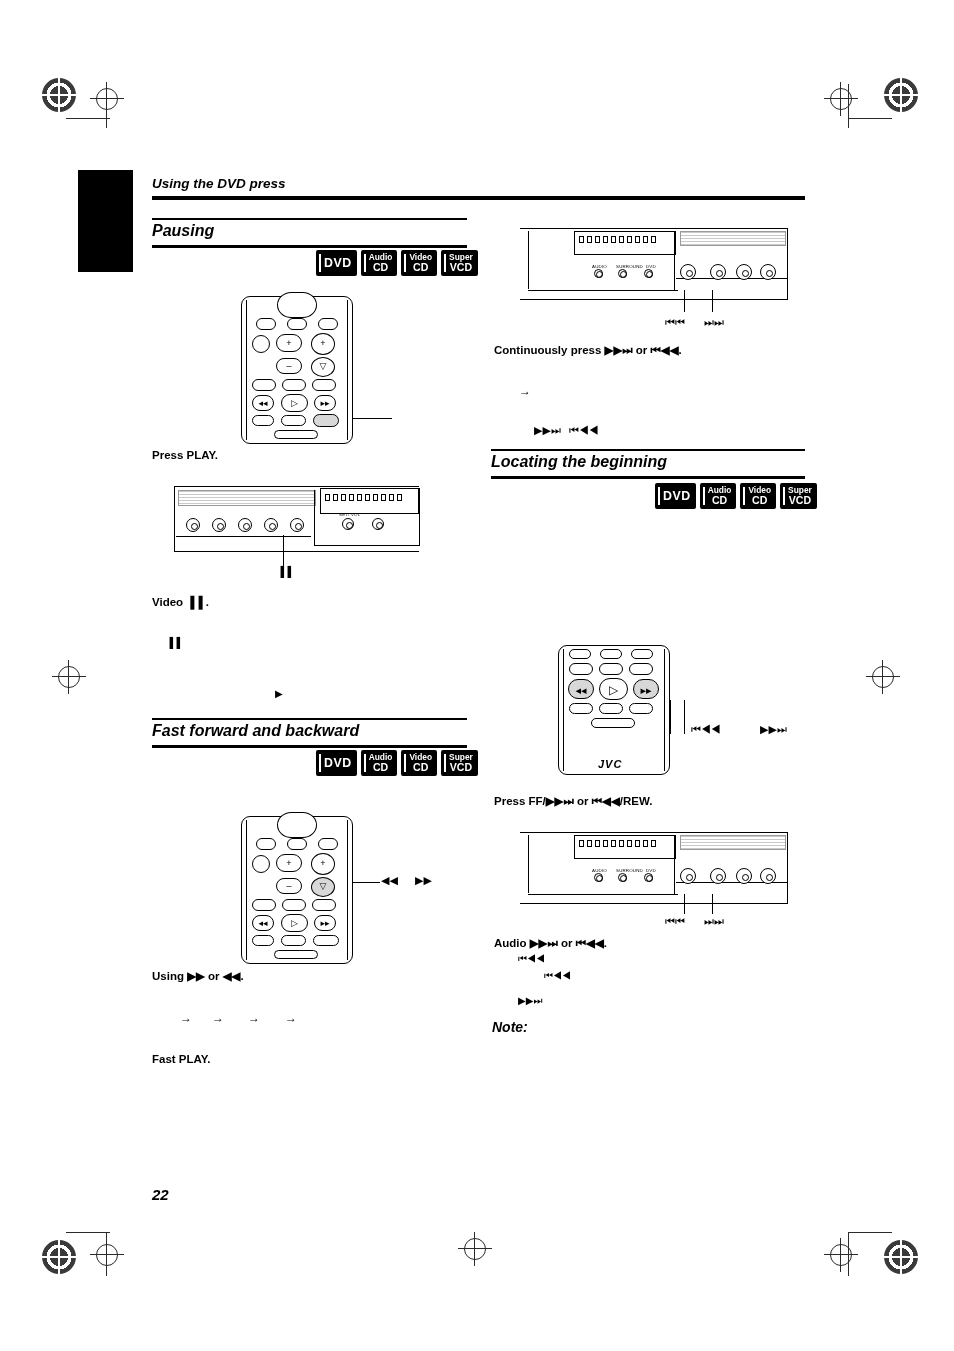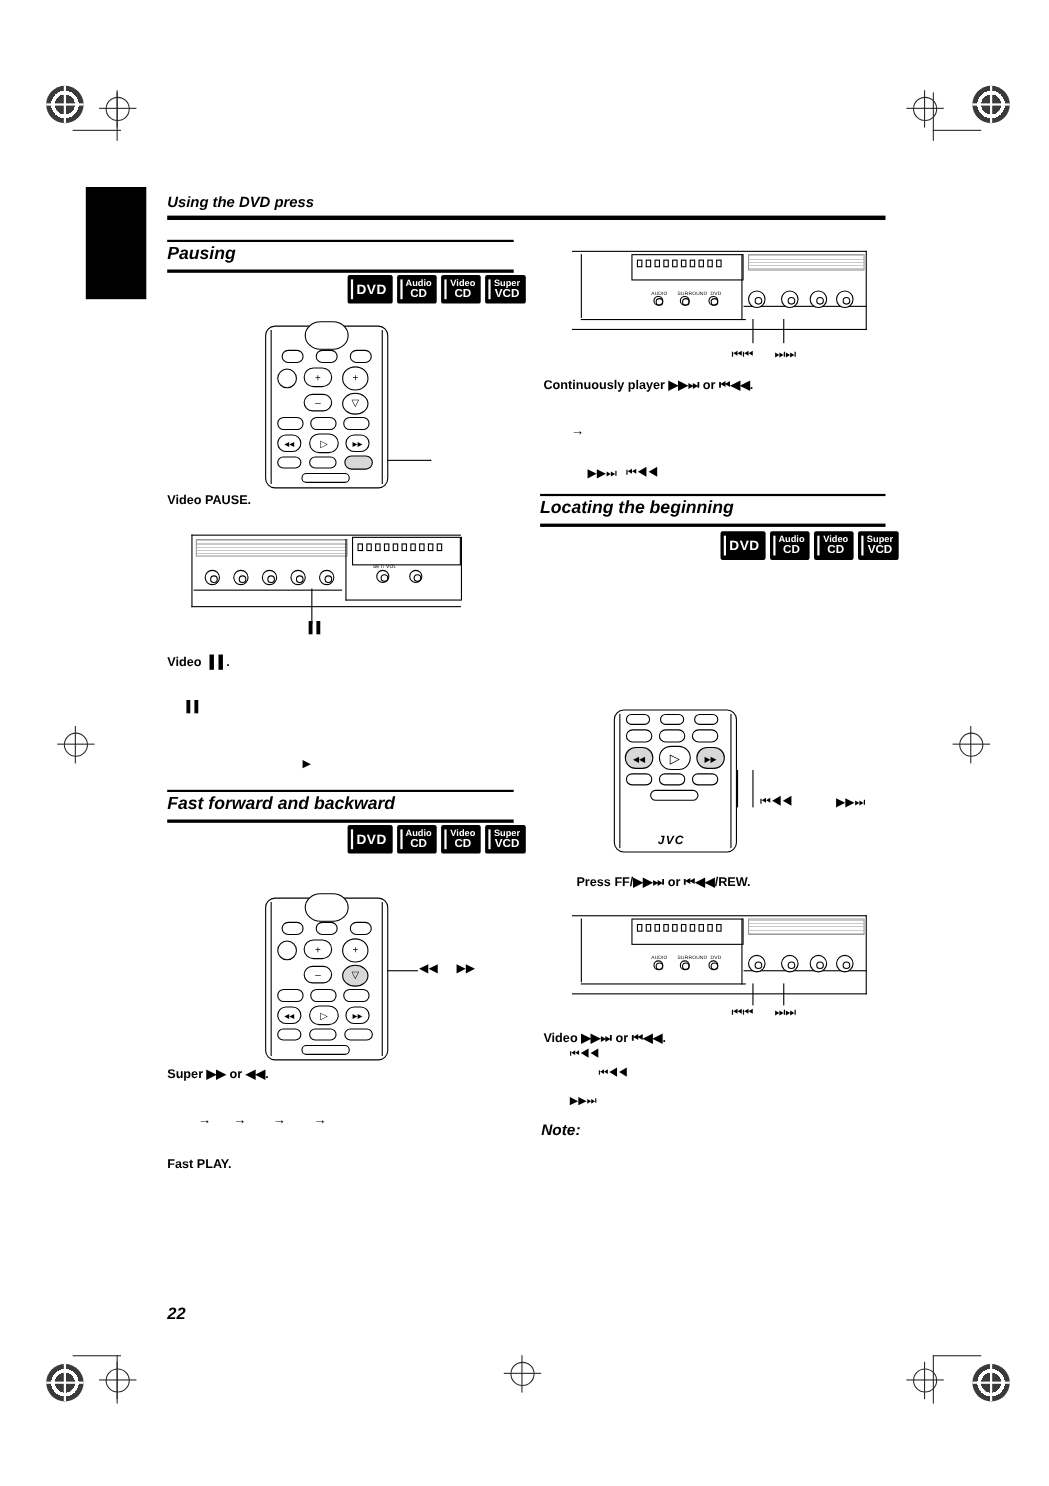--- a/index.html
+++ b/index.html
@@ -196,21 +196,21 @@
     <div class="rbtn oval" style="left:73px;top:99px;width:22px;height:16px;"></div>
     <div class="rsym" style="left:73px;top:102px;width:22px;">▸▸</div>
     <div class="rbtn oval" style="left:11px;top:119px;width:22px;height:11px;"></div>
     <div class="rbtn oval" style="left:40px;top:119px;width:25px;height:11px;"></div>
     <div class="rbtn oval" style="left:72px;top:118px;width:26px;height:13px;background:#d8d8d8;"></div>
     <div class="rbtn oval" style="left:33px;top:134px;width:44px;height:9px;"></div>
   </div>
   <div class="leadline" style="left:352px;top:418px;width:40px;height:1px;"></div>
   <div class="leadline" style="left:391px;top:418px;width:1px;height:1px;"></div>
 
-  <div class="bold" style="left:152px;top:449px;">Video PAUSE.</div>
+  <div class="bold" style="left:152px;top:449px;">Press PLAY.</div>
 
   <div class="panel" style="left:174px;top:486px;width:245px;height:66px;">
     <div class="outline" style="border-right:none;"></div>
     <div class="hatch" style="left:4px;top:4px;width:136px;height:14px;"></div>
     <div class="dispbox" style="left:146px;top:2px;width:97px;height:24px;"></div>
     <div class="dot" style="left:151px;top:8px;"></div>
       <div class="dot" style="left:159px;top:8px;"></div>
     <div class="dot" style="left:167px;top:8px;"></div>
       <div class="dot" style="left:175px;top:8px;"></div>
     <div class="dot" style="left:183px;top:8px;"></div>
@@ -301,21 +301,21 @@
     <div class="rsym" style="left:73px;top:102px;width:22px;">▸▸</div>
     <div class="rbtn oval" style="left:11px;top:119px;width:22px;height:11px;"></div>
     <div class="rbtn oval" style="left:40px;top:119px;width:25px;height:11px;"></div>
     <div class="rbtn oval" style="left:72px;top:119px;width:26px;height:11px;"></div>
     <div class="rbtn oval" style="left:33px;top:134px;width:44px;height:9px;"></div>
   </div>
   <div class="leadline" style="left:352px;top:882px;width:28px;height:1px;"></div>
   <div class="glyph" style="left:381px;top:874px;font-size:11px;">◀◀</div>
   <div class="glyph" style="left:415px;top:874px;font-size:11px;">▶▶</div>
 
-  <div class="bold" style="left:152px;top:969px;">Super ▶▶ or ◀◀.</div>
+  <div class="bold" style="left:152px;top:969px;">Using ▶▶ or ◀◀.</div>
   <div class="arrow" style="left:180px;top:1011px;">→</div>
   <div class="arrow" style="left:212px;top:1011px;">→</div>
   <div class="arrow" style="left:248px;top:1011px;">→</div>
   <div class="arrow" style="left:285px;top:1011px;">→</div>
   <div class="bold" style="left:152px;top:1053px;">Fast PLAY.</div>
 
   <div class="panel" style="left:520px;top:228px;width:268px;height:72px;">
     <div class="outline" style="border-left:none;"></div>
     <div class="dispbox" style="left:54px;top:3px;width:100px;height:22px;"></div>
     <div class="dot" style="left:59px;top:8px;"></div>
@@ -342,21 +342,21 @@
     <div class="knob" style="left:160px;top:36px;width:16px;height:16px;"></div>
     <div class="knob" style="left:190px;top:36px;width:16px;height:16px;"></div>
     <div class="knob" style="left:216px;top:36px;width:16px;height:16px;"></div>
     <div class="knob" style="left:240px;top:36px;width:16px;height:16px;"></div>
   </div>
   <div class="leadline" style="left:684px;top:290px;width:1px;height:22px;"></div>
   <div class="leadline" style="left:712px;top:290px;width:1px;height:22px;"></div>
   <div class="glyph" style="left:665px;top:316px;font-size:11px;">⏮⏮</div>
   <div class="glyph" style="left:704px;top:316px;font-size:11px;">⏭⏭</div>
 
-  <div class="bold" style="left:494px;top:343px;">Continuously player ▶▶⏭ or ⏮◀◀.</div>
+  <div class="bold" style="left:494px;top:343px;">Continuously press ▶▶⏭ or ⏮◀◀.</div>
   <div class="arrow" style="left:519px;top:384px;">→</div>
   <div class="glyph" style="left:534px;top:424px;font-size:11px;">▶▶⏭</div>
   <div class="glyph" style="left:569px;top:424px;font-size:11px;">⏮◀◀</div>
 
   <div class="sec-rule-top" style="left:491px;top:449px;width:314px;"></div>
   <div class="sec-h" style="left:491px;top:453px;">Locating the beginning</div>
   <div class="sec-rule-bot" style="left:491px;top:476px;width:314px;"></div>
 
   <div class="badges" style="left:655px;top:483px;">
     <div class="badge one">
@@ -408,21 +408,21 @@
     <div class="rbtn oval" style="left:41px;top:58px;width:24px;height:11px;"></div>
     <div class="rbtn oval" style="left:71px;top:58px;width:24px;height:11px;"></div>
     <div class="rbtn oval" style="left:33px;top:73px;width:44px;height:10px;"></div>
   </div>
   <div class="jvc" style="left:598px;top:758px;">JVC</div>
   <div class="leadline" style="left:670px;top:700px;width:1px;height:34px;"></div>
   <div class="leadline" style="left:684px;top:700px;width:1px;height:34px;"></div>
   <div class="glyph" style="left:691px;top:723px;font-size:11px;">⏮◀◀</div>
   <div class="glyph" style="left:760px;top:723px;font-size:11px;">▶▶⏭</div>
 
-  <div class="bold" style="left:494px;top:794px;margin-left:30px;">Press FF/▶▶⏭ or ⏮◀◀/REW.</div>
+  <div class="bold" style="left:494px;top:794px;">Press FF/▶▶⏭ or ⏮◀◀/REW.</div>
 
   <div class="panel" style="left:520px;top:832px;width:268px;height:72px;">
     <div class="outline" style="border-left:none;"></div>
     <div class="dispbox" style="left:54px;top:3px;width:100px;height:22px;"></div>
     <div class="dot" style="left:59px;top:8px;"></div>
       <div class="dot" style="left:67px;top:8px;"></div>
     <div class="dot" style="left:75px;top:8px;"></div>
       <div class="dot" style="left:83px;top:8px;"></div>
     <div class="dot" style="left:91px;top:8px;"></div>
       <div class="dot" style="left:99px;top:8px;"></div>
@@ -444,21 +444,21 @@
     <div class="knob" style="left:160px;top:36px;width:16px;height:16px;"></div>
     <div class="knob" style="left:190px;top:36px;width:16px;height:16px;"></div>
     <div class="knob" style="left:216px;top:36px;width:16px;height:16px;"></div>
     <div class="knob" style="left:240px;top:36px;width:16px;height:16px;"></div>
   </div>
   <div class="leadline" style="left:684px;top:894px;width:1px;height:20px;"></div>
   <div class="leadline" style="left:712px;top:894px;width:1px;height:20px;"></div>
   <div class="glyph" style="left:665px;top:915px;font-size:11px;">⏮⏮</div>
   <div class="glyph" style="left:704px;top:915px;font-size:11px;">⏭⏭</div>
 
-  <div class="bold" style="left:494px;top:936px;">Video ▶▶⏭ or ⏮◀◀.</div>
+  <div class="bold" style="left:494px;top:936px;">Audio ▶▶⏭ or ⏮◀◀.</div>
   <div class="glyph" style="left:518px;top:953px;font-size:10px;">⏮◀◀</div>
   <div class="glyph" style="left:544px;top:970px;font-size:10px;">⏮◀◀</div>
   <div class="glyph" style="left:518px;top:995px;font-size:10px;">▶▶⏭</div>
 
   <div class="note-h" style="left:492px;top:1019px;">Note:</div>
 
   <div class="pagenum">22</div>
 </div>
 
 </body></html>

